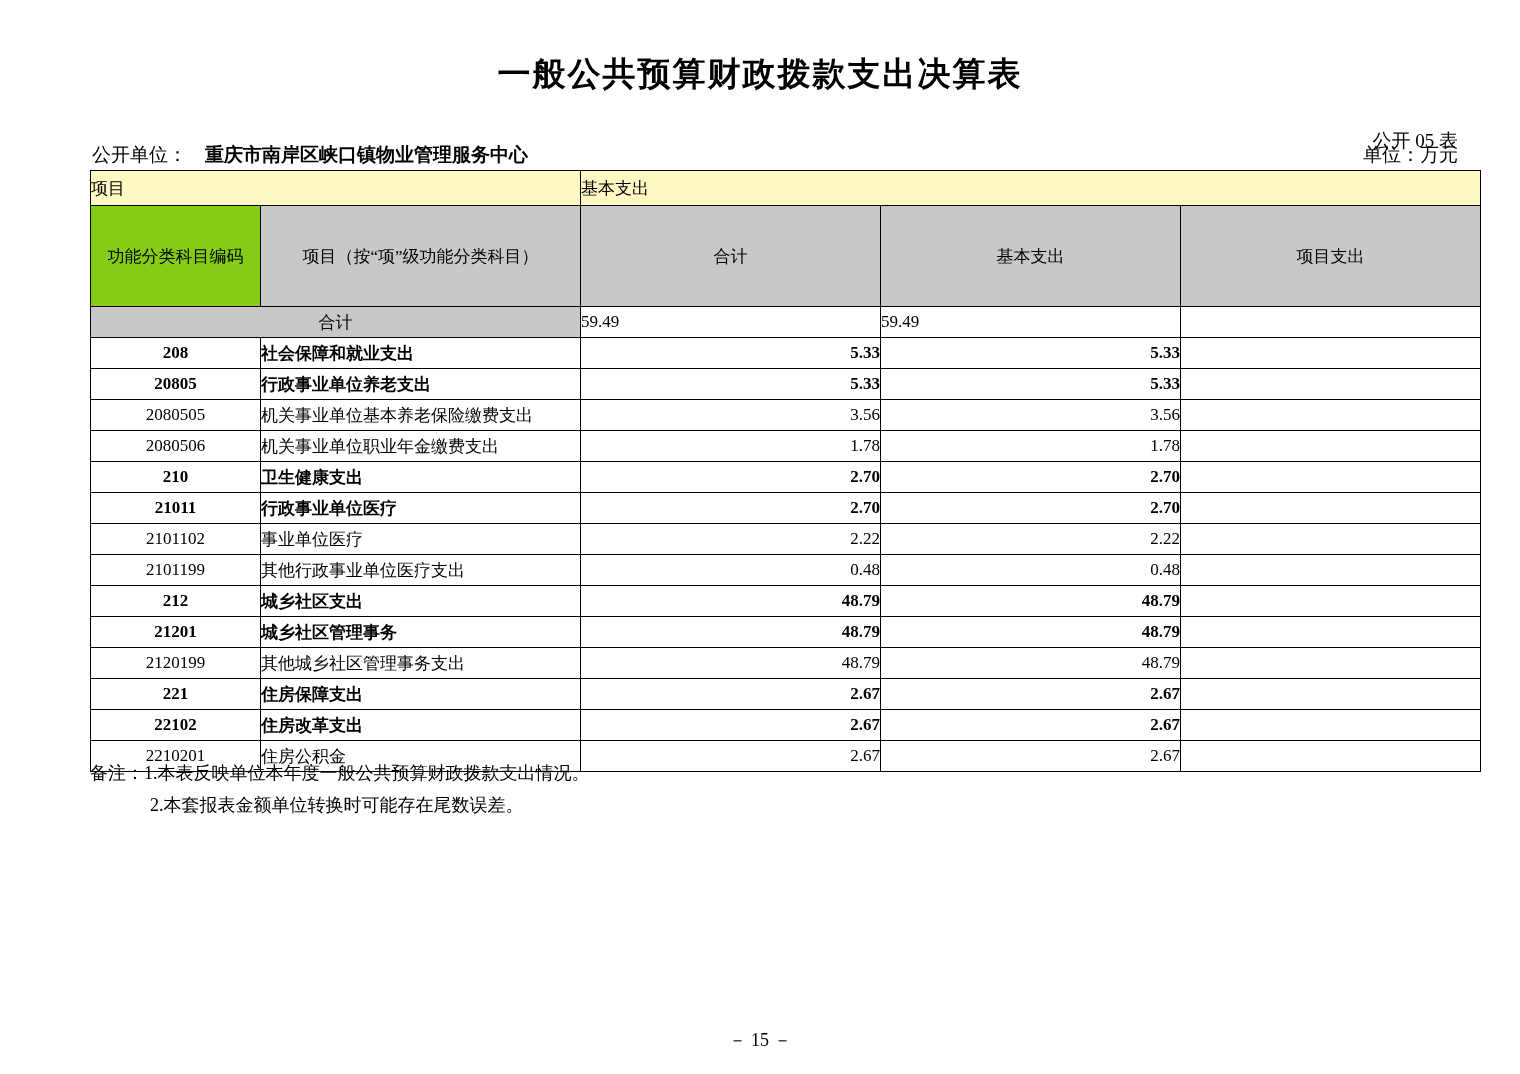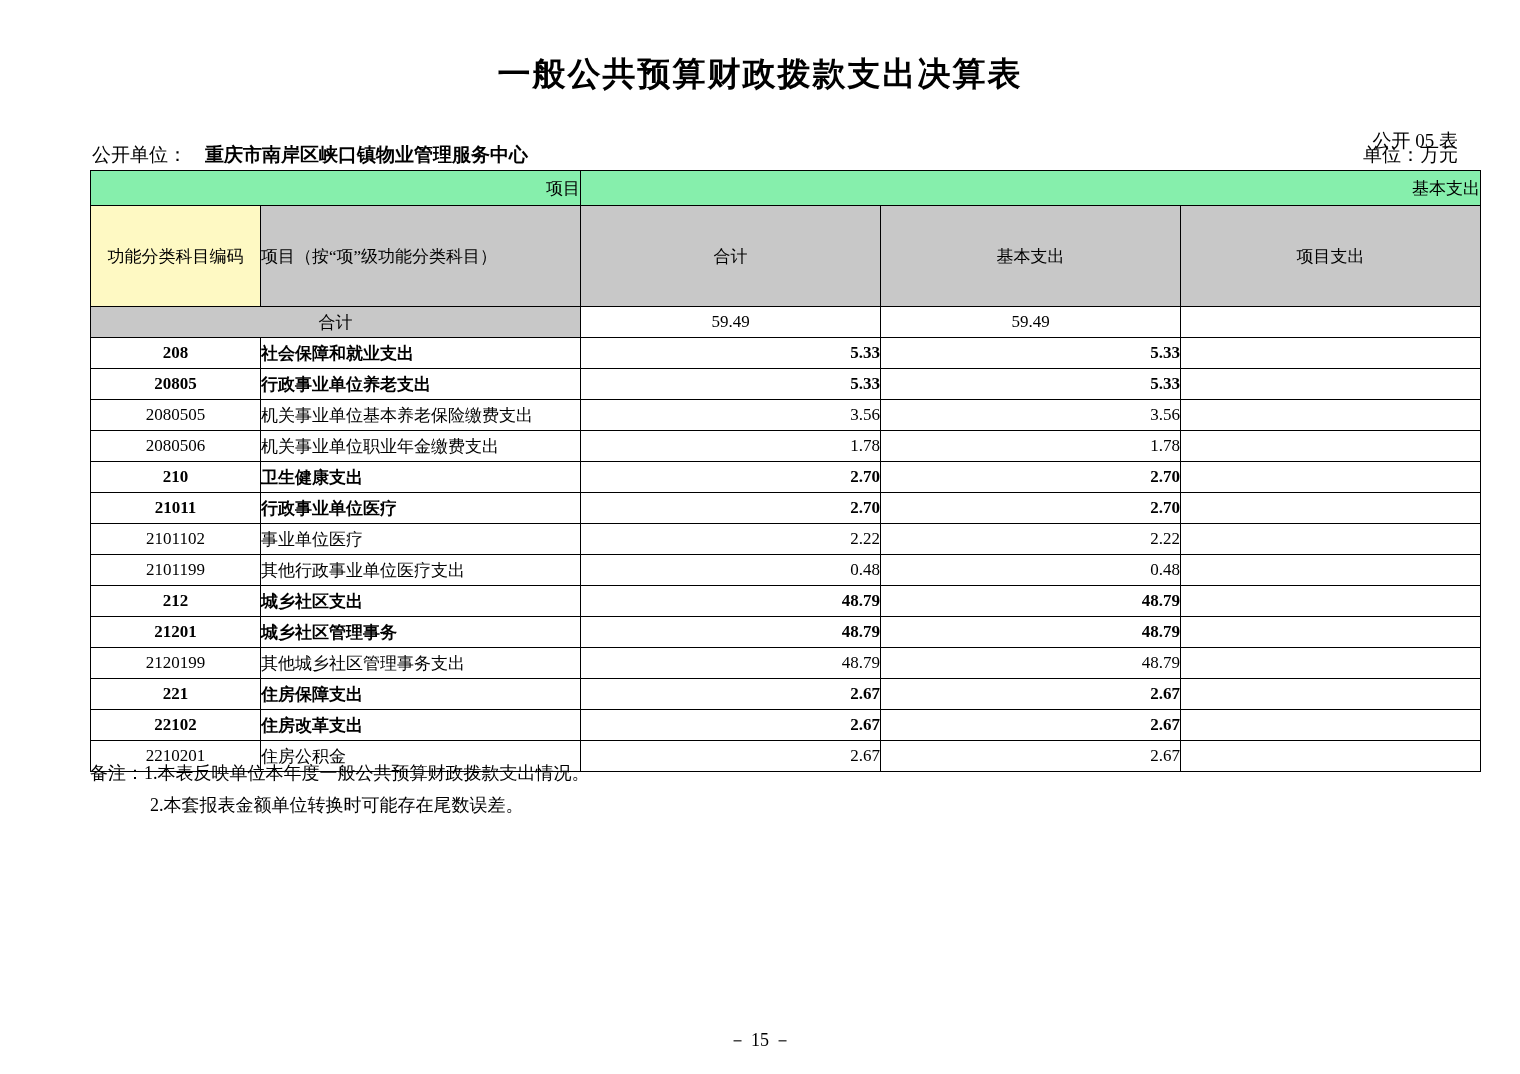--- a/index.html
+++ b/index.html
@@ -61,43 +61,43 @@
     width: 1344px;
     table-layout: fixed;
   }
   table.main td, table.main th {
     border: 1px solid #000000;
     font-size: 17px;
     font-weight: normal;
     padding: 0;
   }
   .hdr {
-    background: #86efac;
-    text-align: right;
+    background: #fef9c3;
+    text-align: left;
     font-size: 19px;
     height: 34px;
   }
   .hdr-tall {
     background: #c8c8c8;
     text-align: center;
     font-size: 19px;
     height: 100px;
     vertical-align: middle;
   }
   .hdr-code {
-    background: #fef9c3;
+    background: #84cc16;
     text-align: center;
     font-size: 18px;
     font-weight: bold;
     vertical-align: middle;
     padding-left: 6px;
   }
   .hdr-name {
     background: #c8c8c8;
-    text-align: left;
+    text-align: center;
     font-size: 18px;
     font-weight: bold;
     vertical-align: middle;
   }
   .row-total td {
     height: 30px;
   }
   td.c-code {
     padding-left: 8px;
     height: 30px;
@@ -116,21 +116,21 @@
   tr.bold td {
     font-weight: bold;
   }
   td.total-label {
     background: #c8c8c8;
     text-align: center;
     font-weight: bold;
     font-size: 19px;
   }
   td.total-num {
-    text-align: center;
+    text-align: left;
     padding-right: 10px;
     font-weight: bold;
   }
   .notes {
     position: absolute;
     left: 90px;
     font-size: 18px;
     line-height: 1.55;
   }
   .note-1 { top: 760px; }

